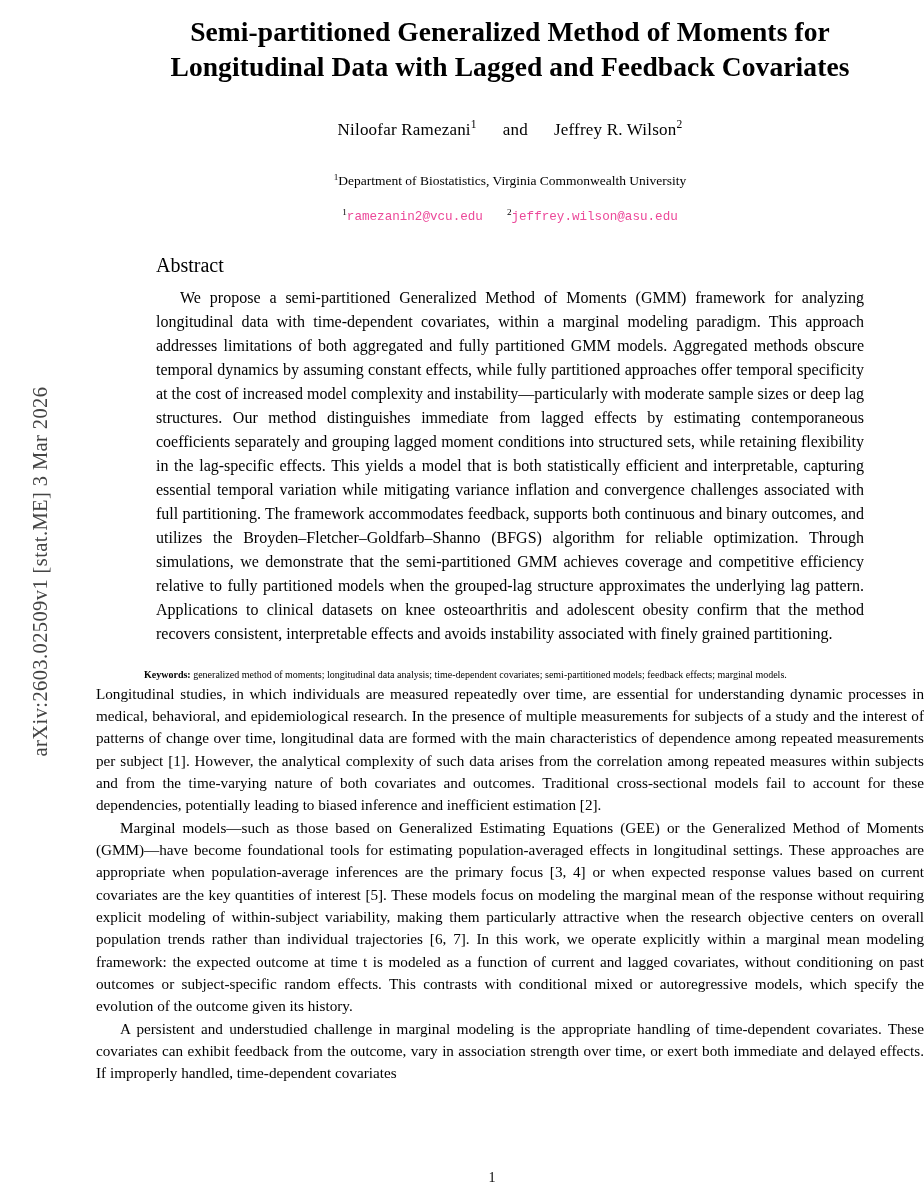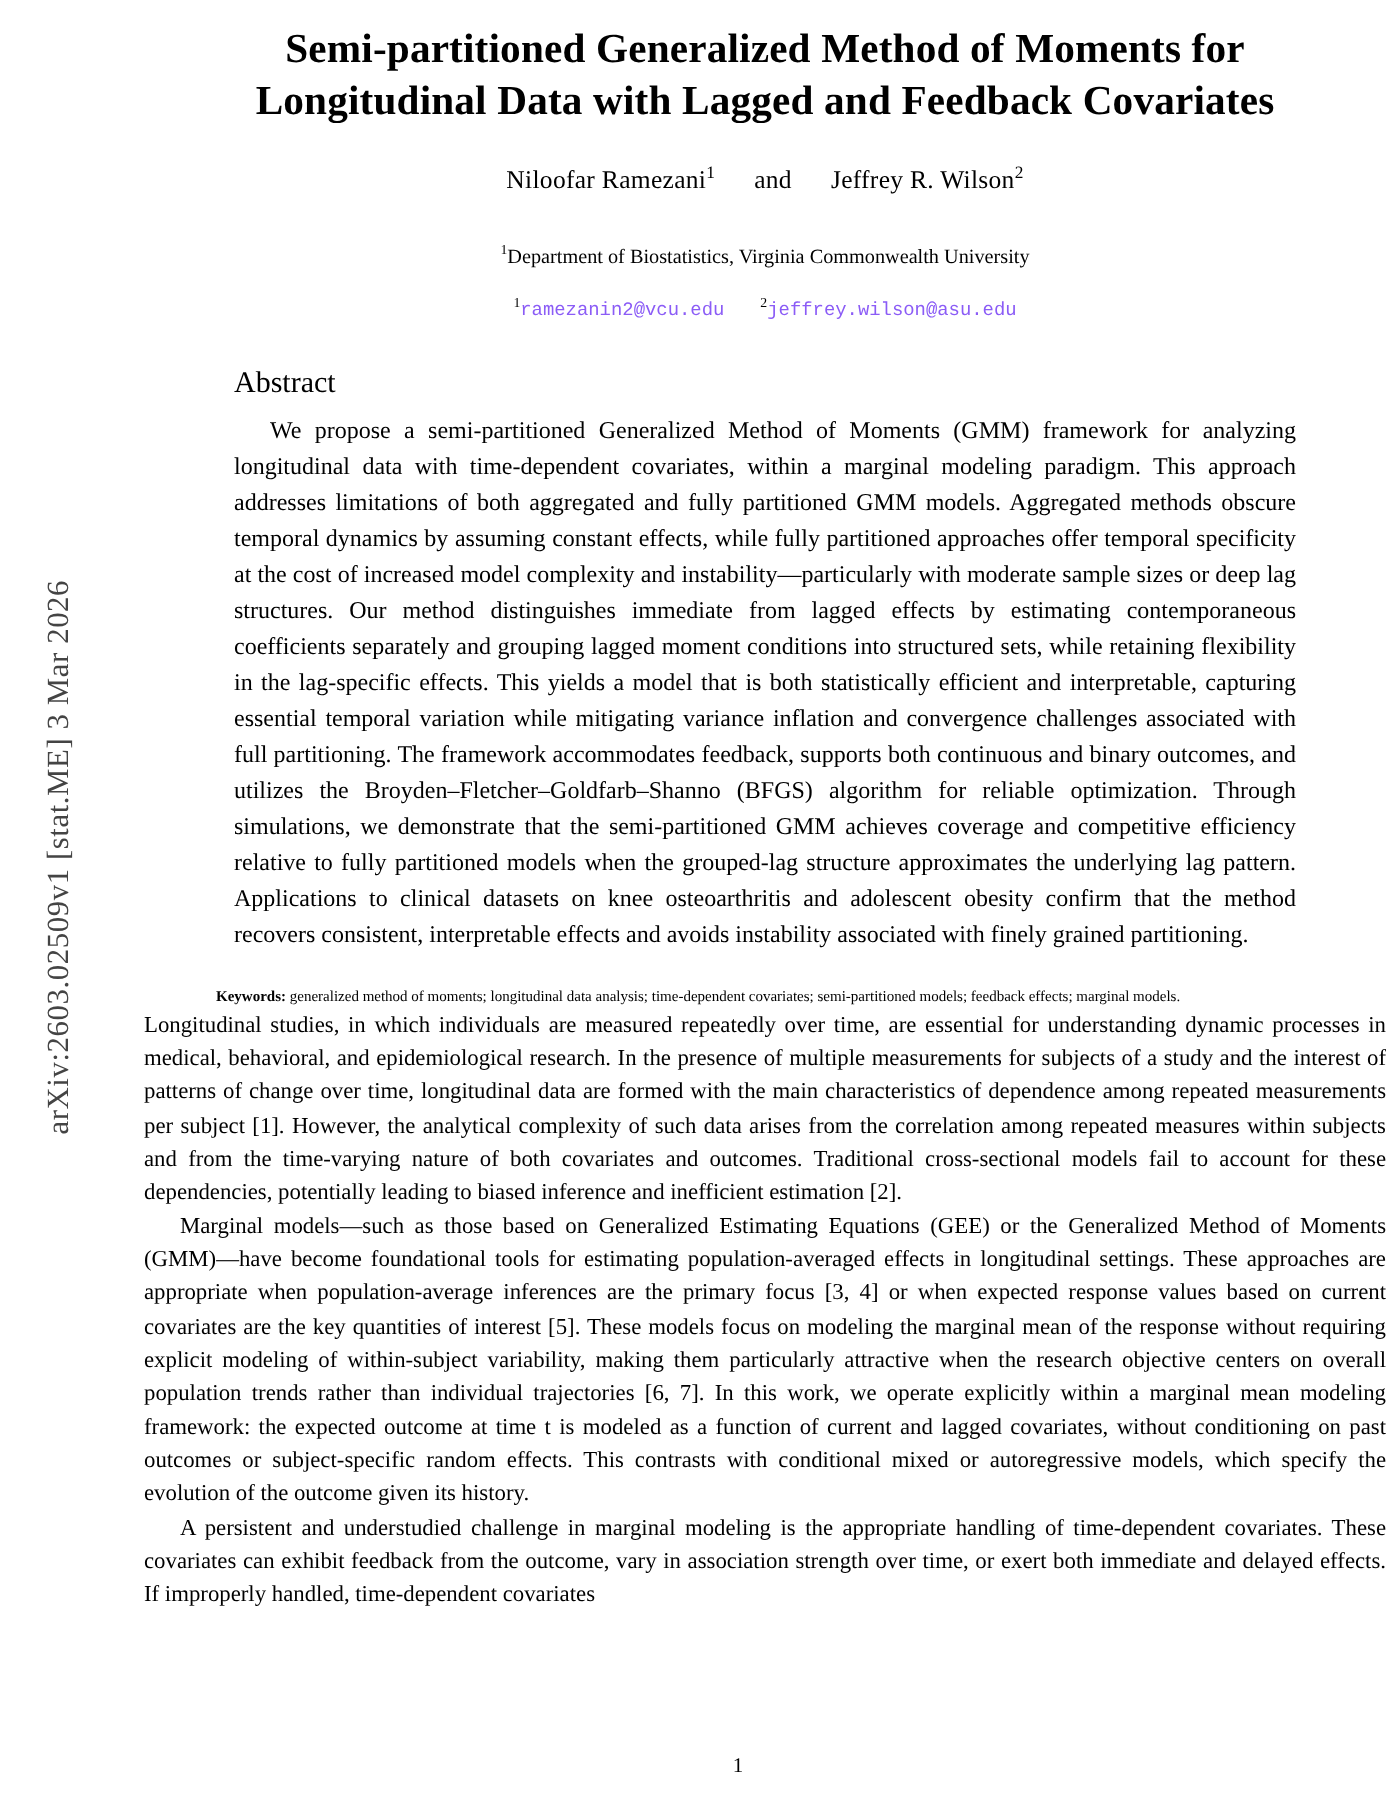--- a/index.html
+++ b/index.html
@@ -64,21 +64,21 @@
     padding-top: 14px;
     letter-spacing: 0.1px;
   }
   .title-line {
     display: block;
   }
 
   .authors {
     text-align: center;
     font-size: 17px;
-    margin-top: 26px;
+    margin-top: 36px;
     letter-spacing: 0.2px;
   }
   .authors .gap {
     display: inline-block;
     width: 26px;
   }
   sup {
     font-size: 0.68em;
     vertical-align: super;
     line-height: 0;
@@ -91,21 +91,21 @@
     line-height: 1.45;
   }
 
   .emails {
     text-align: center;
     font-size: 13.5px;
     margin-top: 17px;
     color: #3333bb;
   }
   .emails a {
-    color: #8b5cf6;
+    color: #ec4899;
     text-decoration: none;
     font-family: "Liberation Mono", monospace;
     font-size: 12.6px;
   }
   .emails .supnum { color: #000; font-family: "Liberation Serif", serif; }
   .emails .egap { display:inline-block; width: 24px; }
 
   .abstract-block {
     margin: 30px auto 0 auto;
     width: 708px;

